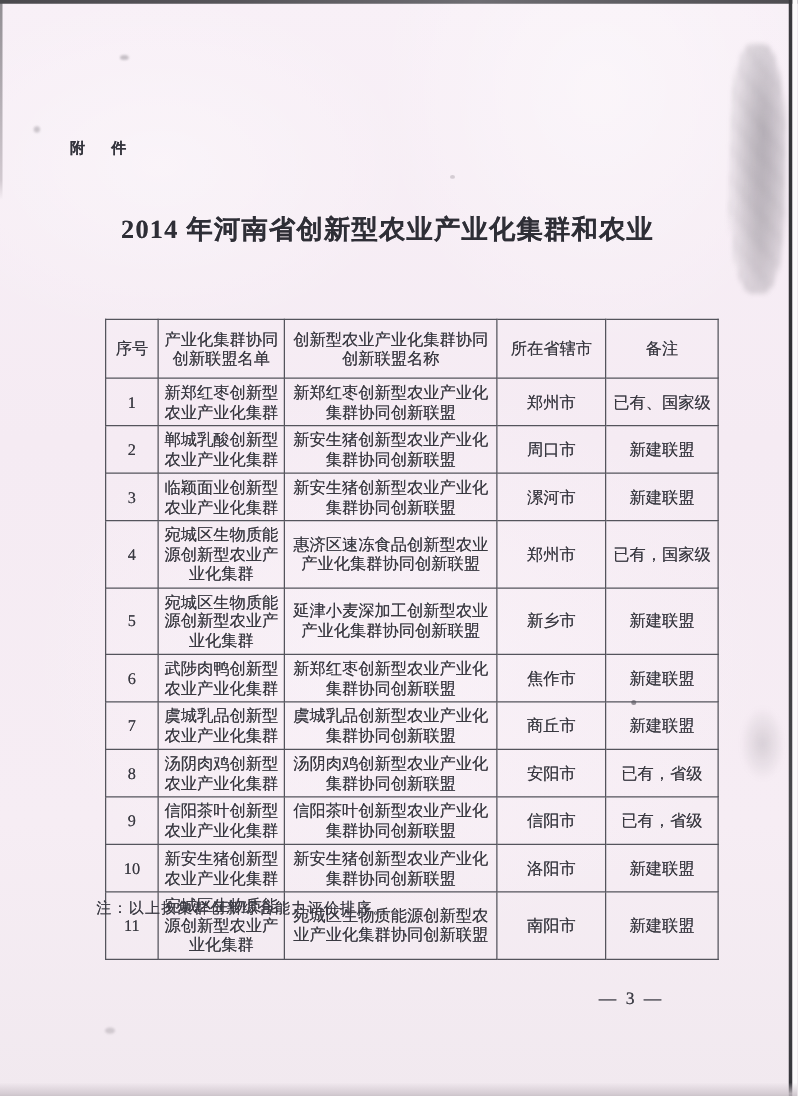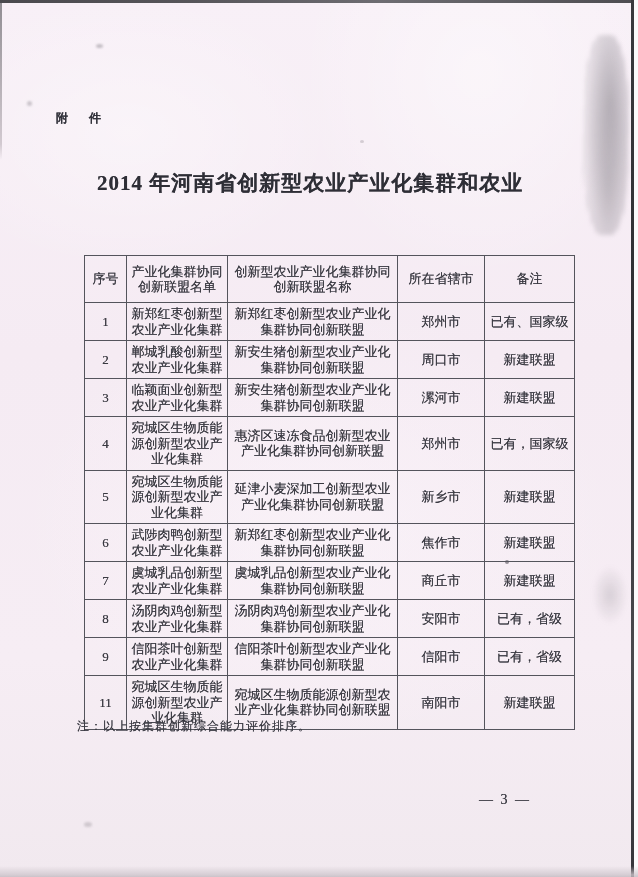--- a/index.html
+++ b/index.html
@@ -181,20 +181,27 @@
     </tr>
 
     <tr>
       <td class="c-no">9</td>
       <td class="c-cluster">信阳茶叶创新型农业产业化集群</td>
       <td class="c-alliance">信阳茶叶创新型农业产业化集群协同创新联盟</td>
       <td class="c-city">信阳市</td>
       <td class="c-remark">已有，省级</td>
     </tr>
 
+    <tr>
+      <td class="c-no">10</td>
+      <td class="c-cluster">新安生猪创新型农业产业化集群</td>
+      <td class="c-alliance">新安生猪创新型农业产业化集群协同创新联盟</td>
+      <td class="c-city">洛阳市</td>
+      <td class="c-remark">新建联盟</td>
+    </tr>
 
     <tr>
       <td class="c-no">11</td>
       <td class="c-cluster">宛城区生物质能源创新型农业产业化集群</td>
       <td class="c-alliance">宛城区生物质能源创新型农业产业化集群协同创新联盟</td>
       <td class="c-city">南阳市</td>
       <td class="c-remark">新建联盟</td>
     </tr>
   </tbody>
   </table>

